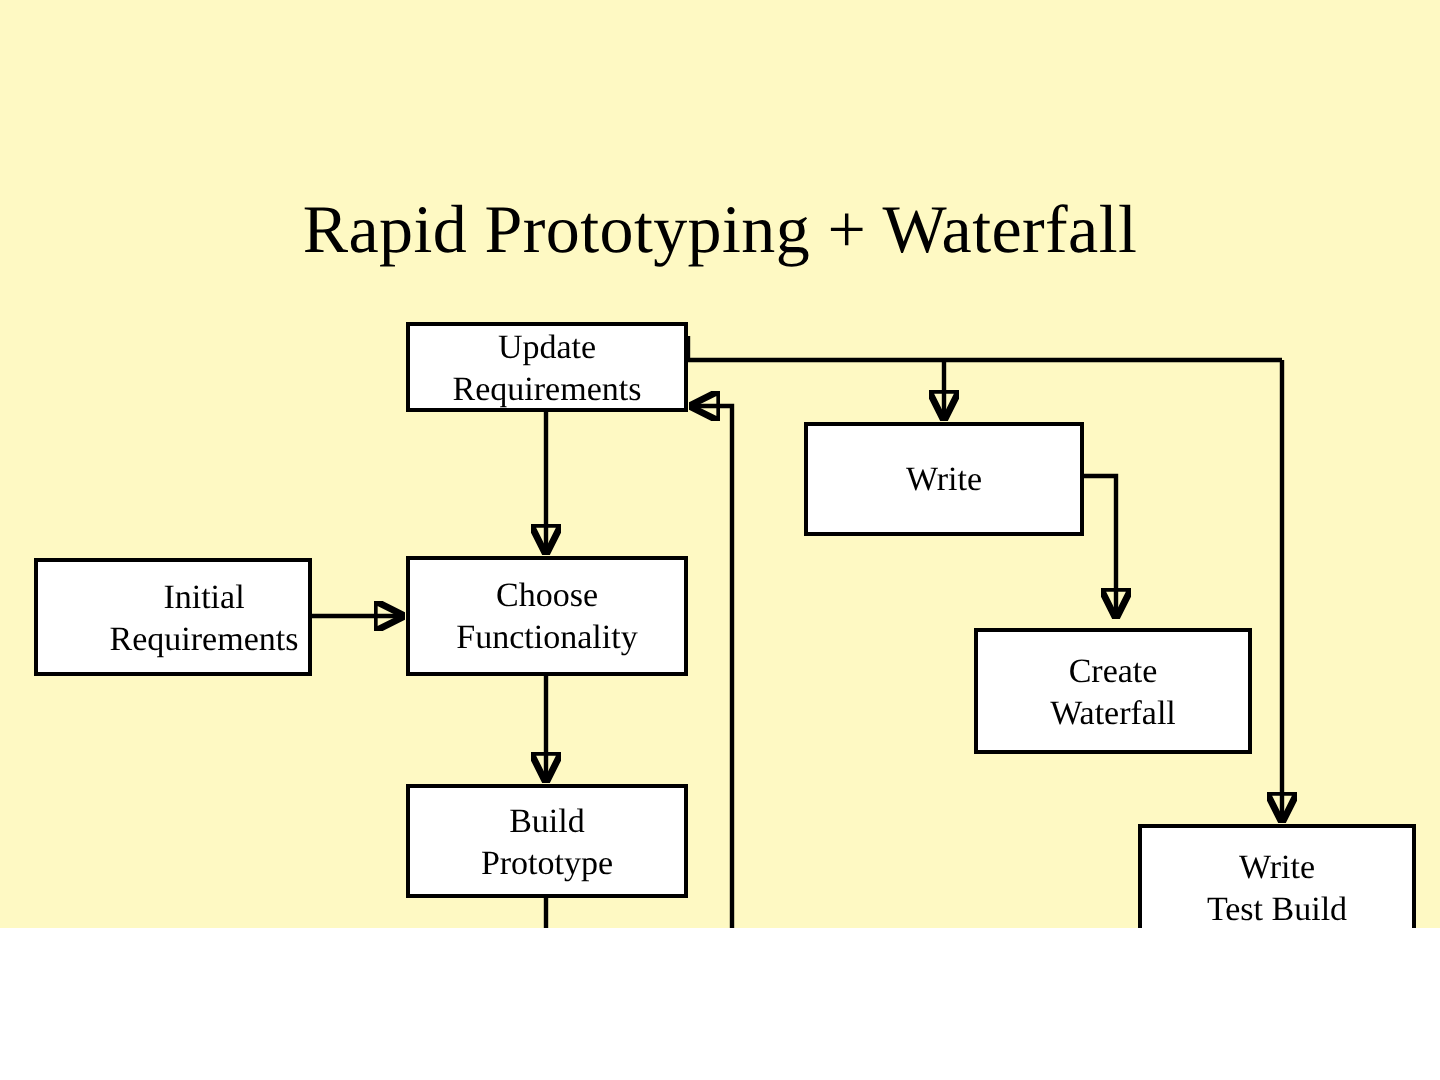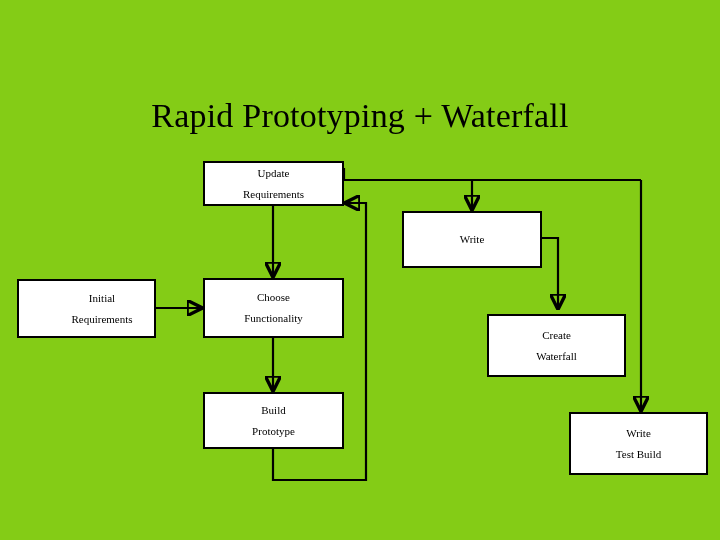--- a/index.html
+++ b/index.html
@@ -8,22 +8,22 @@
     padding: 0;
     background: #ffffff;
   }
   body {
     font-family: "Liberation Serif", "DejaVu Serif", serif;
     color: #000000;
   }
   #slide {
     position: relative;
     width: 720px;
-    height: 540px;
-    background: #84cc16;
+    height: 464px;
+    background: #fef9c3;
     overflow: hidden;
   }
   #slide-title {
     position: absolute;
     left: 0;
     top: 72px;
     width: 720px;
     text-align: center;
     font-size: 34px;
     line-height: 42px;
@@ -35,21 +35,21 @@
   .node {
     position: absolute;
     box-sizing: border-box;
     border: 2px solid #000000;
     background: #ffffff;
     display: flex;
     flex-direction: column;
     align-items: center;
     justify-content: center;
     text-align: center;
-    font-size: 11px;
+    font-size: 17px;
     line-height: 21px;
     color: #000000;
     z-index: 3;
     white-space: nowrap;
   }
   .node .ln {
     display: block;
   }
   
   #node-update-requirements { left: 203px; top: 161px; width: 141px; height: 45px; }

